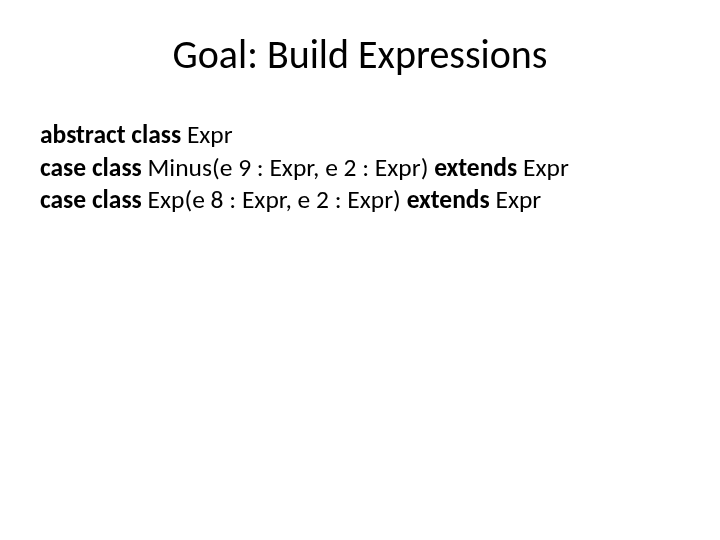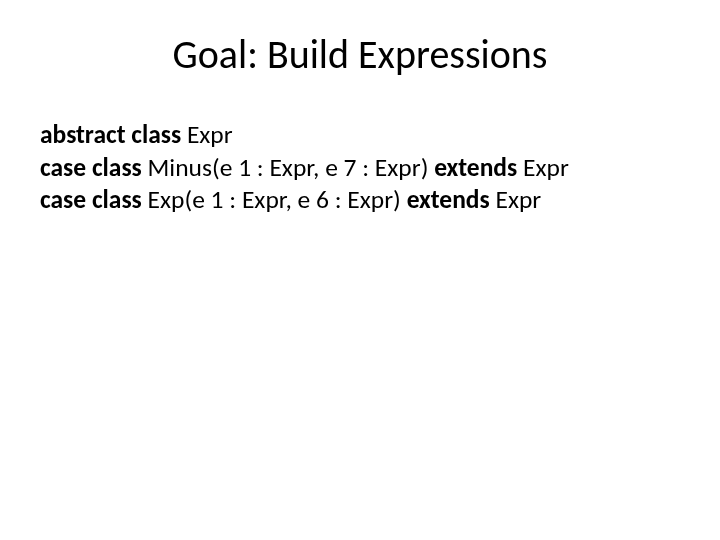--- a/index.html
+++ b/index.html
@@ -43,21 +43,21 @@
   <div class="title">Goal: Build Expressions</div>
 
   <div class="body">
 
     <div class="codeline">
       <span class="kw">abstract class </span><span>Expr</span>
     </div>
 
 
     <div class="codeline">
-      <span class="kw">case class </span><span>Minus(e 1 : Expr, e 7 : Expr) </span><span class="kw">extends </span><span>Expr</span>
+      <span class="kw">case class </span><span>Minus(e 9 : Expr, e 2 : Expr) </span><span class="kw">extends </span><span>Expr</span>
     </div>
 
     <div class="codeline">
-      <span class="kw">case class </span><span>Exp(e 1 : Expr, e 6 : Expr) </span><span class="kw">extends </span><span>Expr</span>
+      <span class="kw">case class </span><span>Exp(e 8 : Expr, e 2 : Expr) </span><span class="kw">extends </span><span>Expr</span>
     </div>
 
   </div>
 </div>
 
 </body></html>

